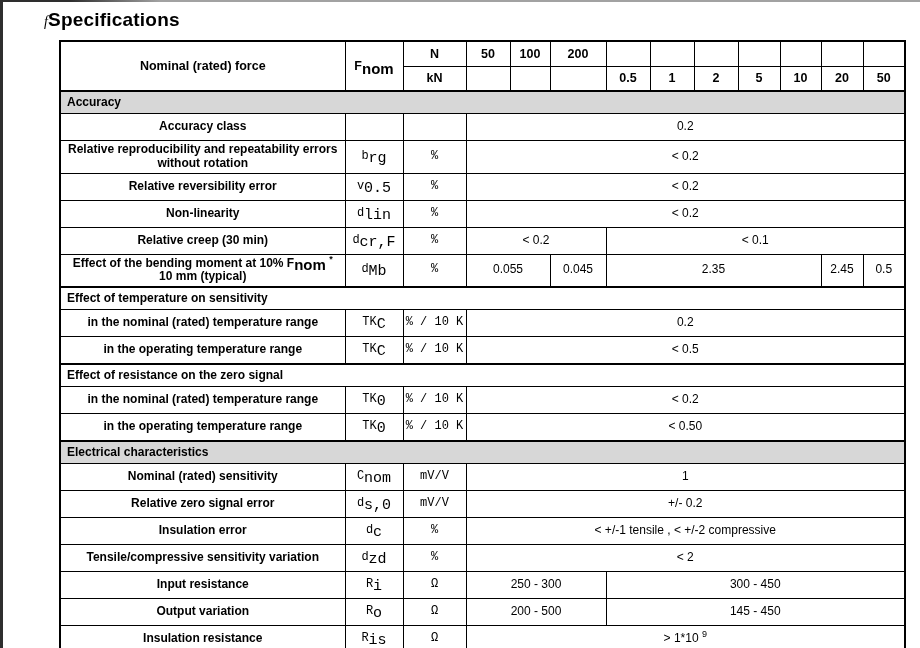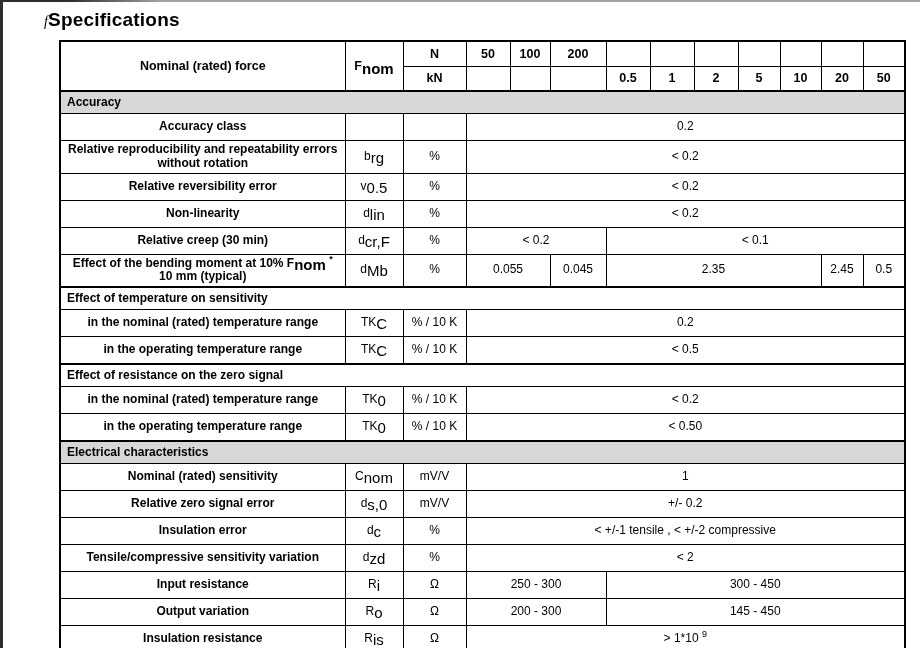--- a/index.html
+++ b/index.html
@@ -20,21 +20,21 @@
   td{
     border:1px solid var(--line,#000);
     font-size:12px;line-height:1.15;height:22px;padding:0 2px;
     text-align:center;vertical-align:middle;overflow:hidden;
   }
   thead td{font-weight:bold;font-size:12.5px;}
   thead tr:first-child td{height:24px;}
   thead tr:last-child td{height:23px;border-bottom-width:2px;}
   thead td.hb{border-bottom-width:2px;}
   td.name{text-align:center;padding:2px 6px;font-weight:bold;}
-  td.sym,td.unit{font-weight:normal;white-space:nowrap;}
+  td.sym,td.unit{font-weight:normal;white-space:nowrap;font-family:Liberation Mono, monospace;}
   td.val{font-weight:normal;white-space:nowrap;}
   tr.section td{
     border-top:2px solid var(--line,#000);height:19px;
     text-align:left;padding:1px 6px;font-weight:bold;
   }
   tr.shade td{background:var(--section-bg,#d7d7d7);}
   sub{font-size:15px;line-height:0;}
   sup{font-size:9px;line-height:0;vertical-align:super;}
 </style>
 </head>
@@ -198,21 +198,21 @@
           <td class="name">Input resistance</td>
           <td class="sym">R<sub>i</sub></td>
           <td class="unit">Ω</td>
           <td class="val" colspan="3">250 - 300</td>
           <td class="val" colspan="7">300 - 450</td>
         </tr>
         <tr>
           <td class="name">Output variation</td>
           <td class="sym">R<sub>o</sub></td>
           <td class="unit">Ω</td>
-          <td class="val" colspan="3">200 - 300</td>
+          <td class="val" colspan="3">200 - 500</td>
           <td class="val" colspan="7">145 - 450</td>
         </tr>
         <tr>
           <td class="name">Insulation resistance</td>
           <td class="sym">R<sub>is</sub></td>
           <td class="unit">Ω</td>
           <td class="val" colspan="10">&gt; 1*10 <sup>9</sup></td>
         </tr>
       </tbody>
   </table>

